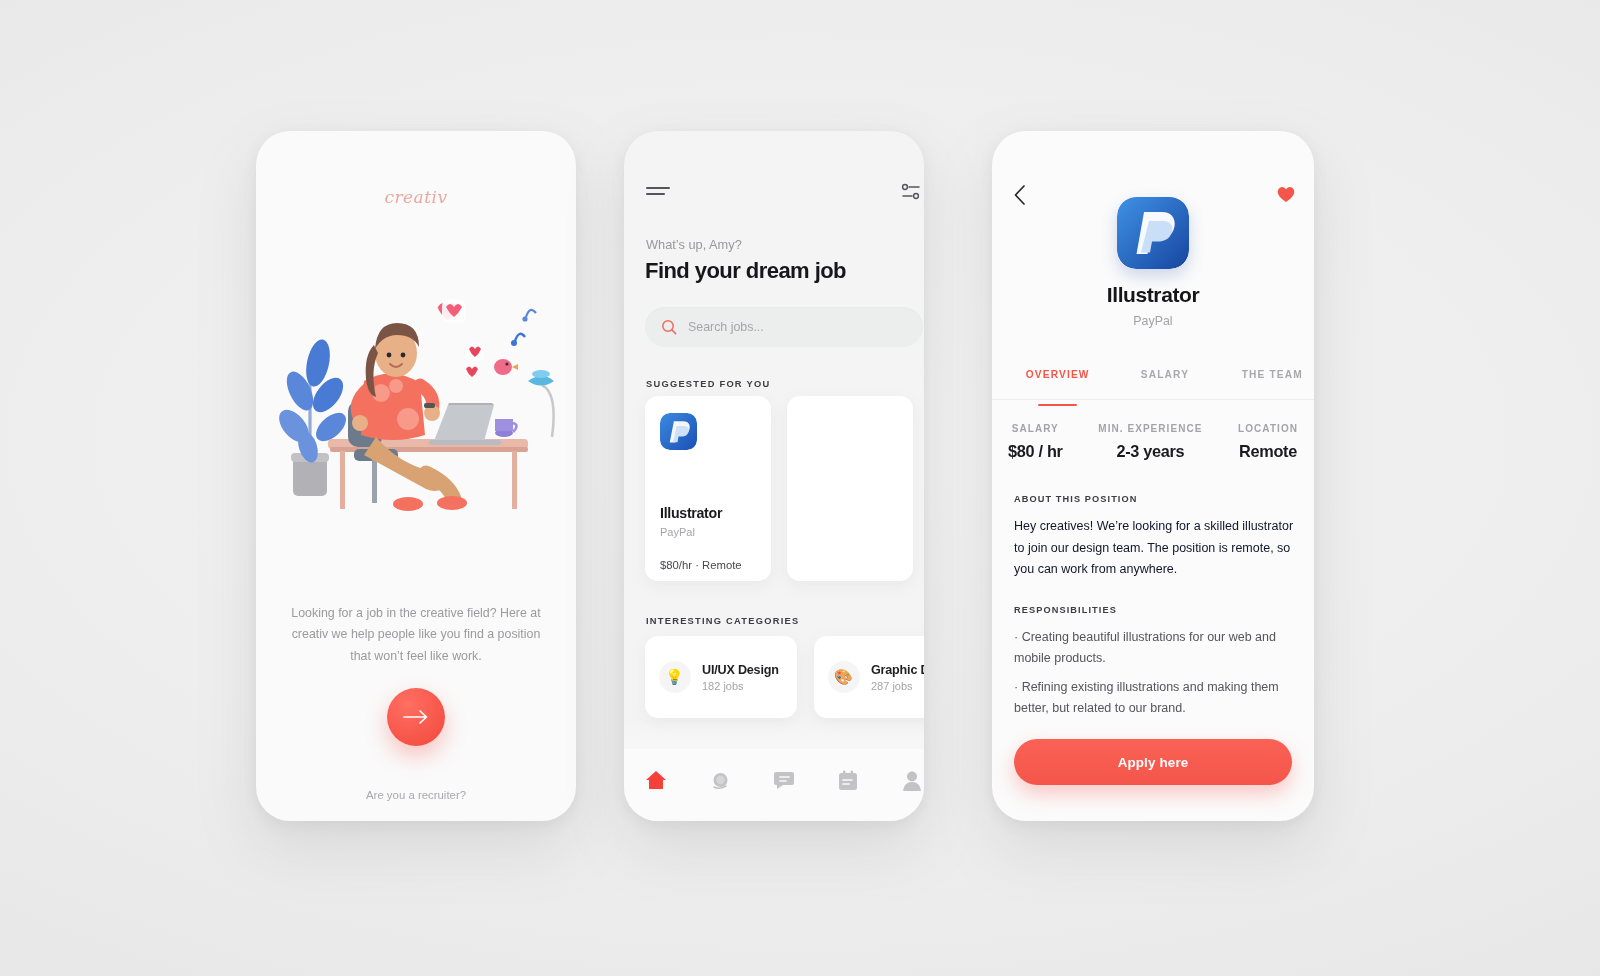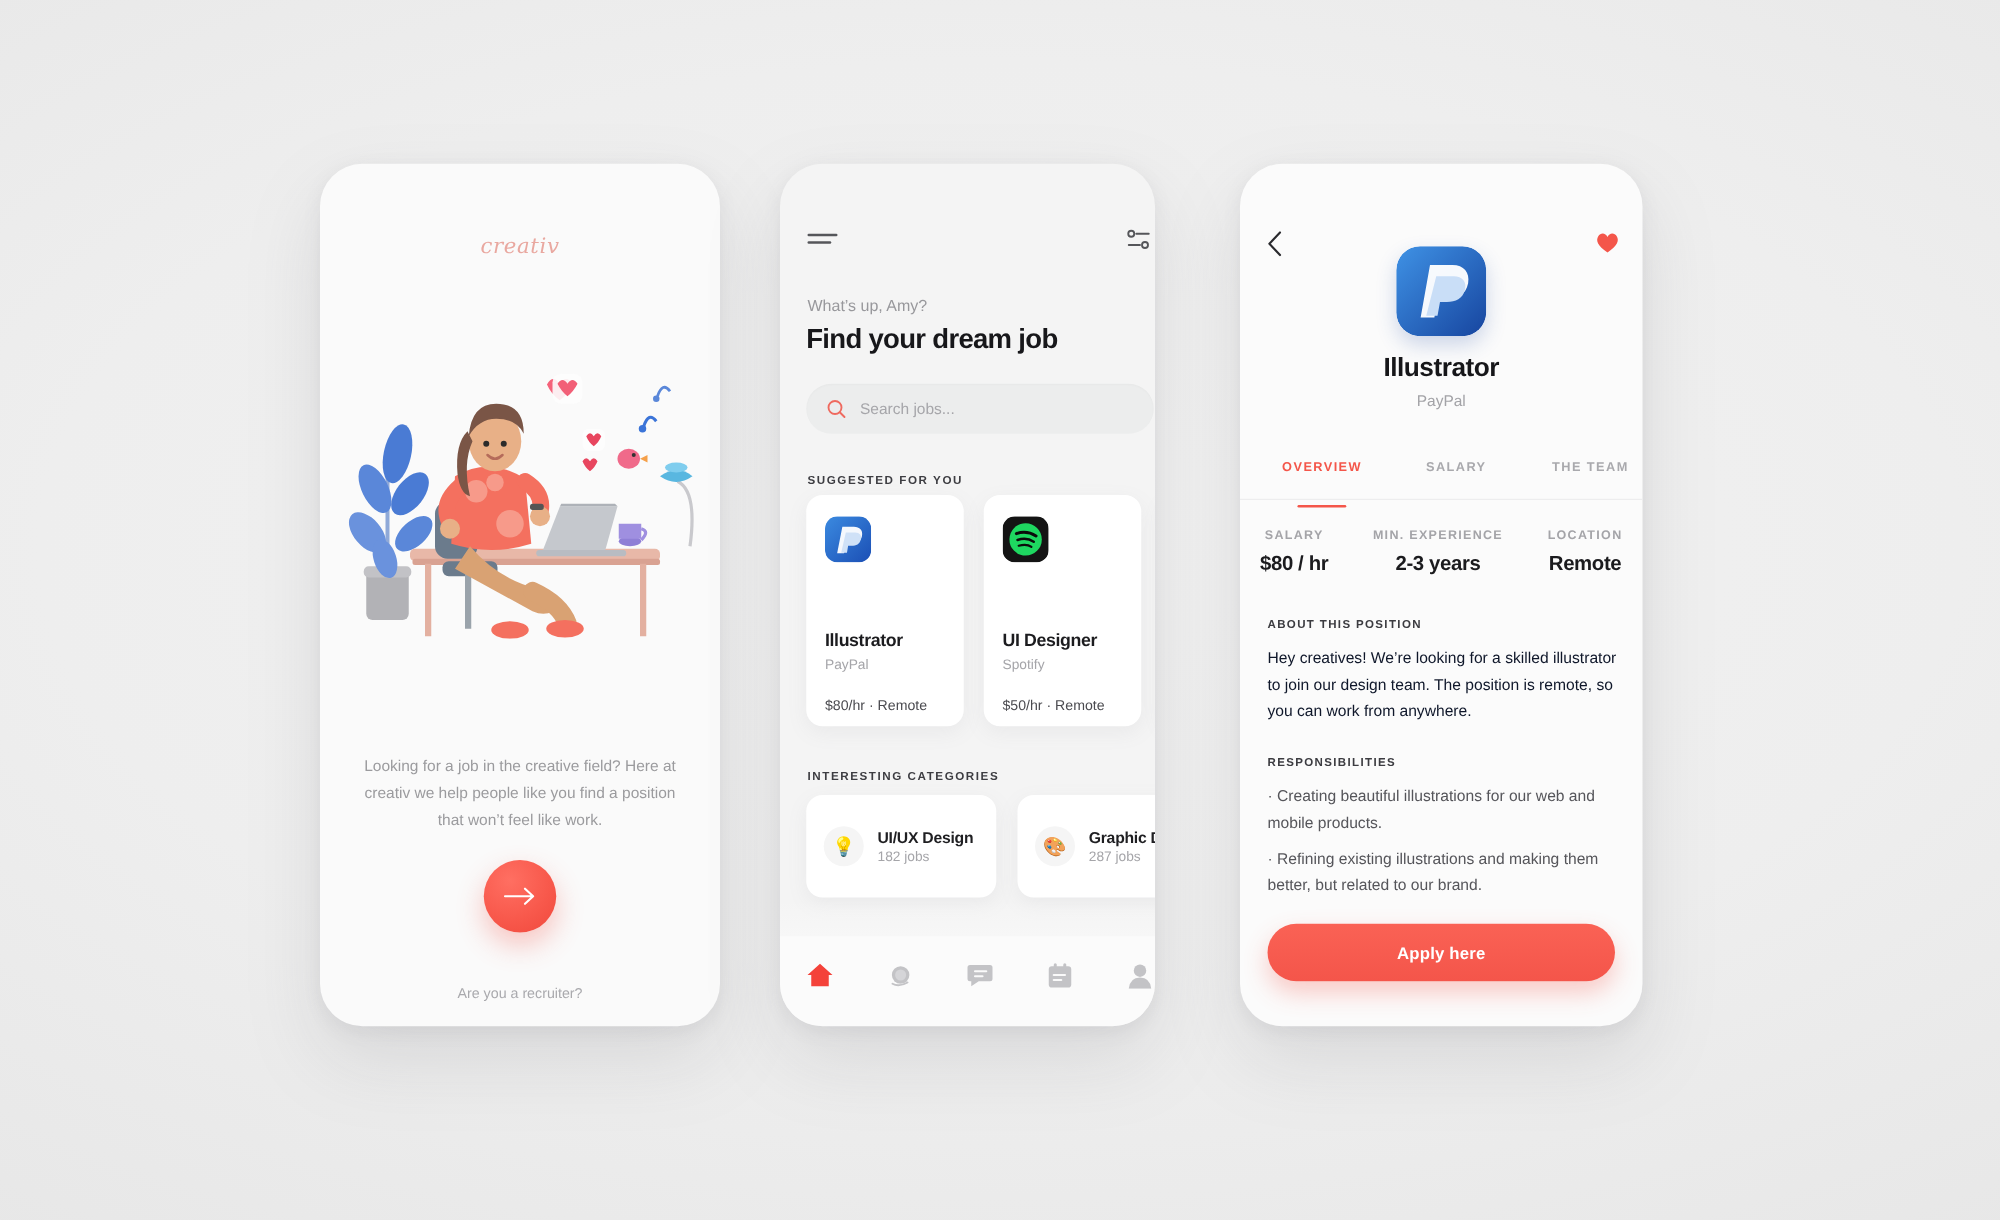--- a/index.html
+++ b/index.html
@@ -351,34 +351,20 @@
           <rect width="40" height="40" rx="10" fill="url(#pp1)"></rect>
           <path d="M15 9 h10 c5 0 8 3 7 8 c-1 5 -5 7 -10 7 h-4 l-1.5 8 h-6 z" fill="#ffffff" opacity=".95"></path>
           <path d="M18 14 h8 c4 0 6 2.5 5 6 c-1 4 -4 5.5 -8 5.5 h-3 l-1 6 h-5 z" fill="#cfe1f7"></path>
         </svg>
       </div>
       <div class="jc-title">Illustrator</div>
       <div class="jc-co">PayPal</div>
       <div class="jc-meta">$80/hr · Remote</div>
     </div>
 
-    <div class="jobcard">
-      <div class="jc-logo">
-        <svg viewBox="0 0 40 40" width="37" height="37">
-          <rect width="40" height="40" rx="10" fill="#141414"></rect>
-          <circle cx="20" cy="20" r="14" fill="#1ed760"></circle>
-          <path d="M12 15 q9 -3 17 2" stroke="#0b0b0b" stroke-width="2.6" fill="none" stroke-linecap="round"></path>
-          <path d="M13 20.5 q8 -2.5 14 1.5" stroke="#0b0b0b" stroke-width="2.2" fill="none" stroke-linecap="round"></path>
-          <path d="M14 25.5 q7 -2 11 1" stroke="#0b0b0b" stroke-width="1.9" fill="none" stroke-linecap="round"></path>
-        </svg>
-      </div>
-      <div class="jc-title">UI Designer</div>
-      <div class="jc-co">Spotify</div>
-      <div class="jc-meta">$50/hr · Remote</div>
-    </div>
 
     <div class="jobcard">
 
       <div class="jc-title"></div>
       <div class="jc-co"></div>
       <div class="jc-meta"></div>
     </div>
   </div>
 
   <div class="sec-label" id="lbl-cat">INTERESTING CATEGORIES</div>

